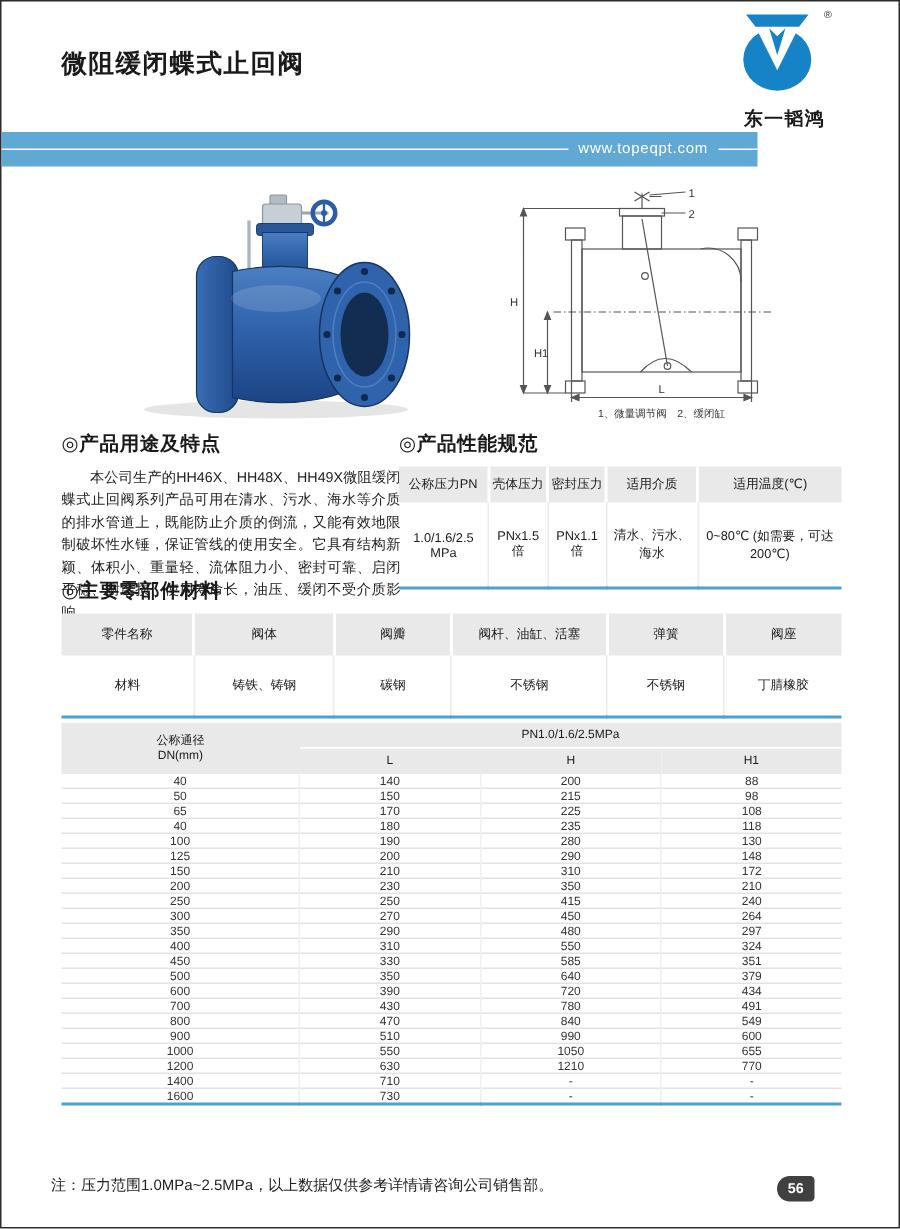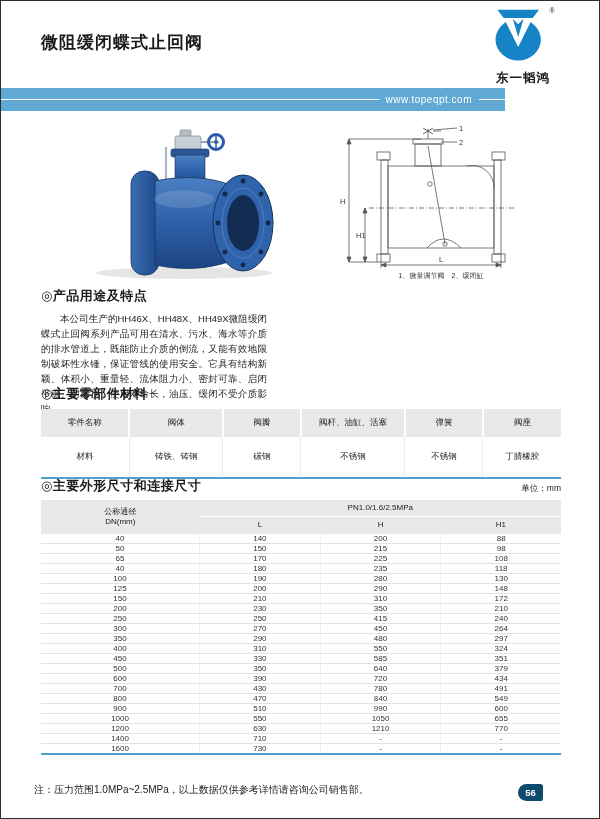--- a/index.html
+++ b/index.html
@@ -61,21 +61,21 @@
   .unit{font-size:8.5px;color:#222;}
   .dim-table{margin-top:5px;border-bottom:2px solid #4fa0d2;}
   .dim-table thead th{background:#e9e9e9;font-weight:400;font-size:8px;padding:3px 2px;line-height:1.3;}
   .dim-table thead .span-h{border-bottom:1px solid #ffffff;}
   .dim-table tbody td{font-size:8px;line-height:9px;padding:0 2px;border-top:1px solid #e3e3e3;border-left:1px solid #f0f0f0;color:#333;}
   .dim-table tbody td:first-child{border-left:none;}
   .dim-table tbody tr:first-child td{border-top:none;}
 
   
   .note{left:33px;top:782px;font-size:10px;color:#222;}
-  .page-badge{left:517px;top:783px;width:25px;height:17px;background:#0c4a6e;color:#fff;
+  .page-badge{left:517px;top:783px;width:25px;height:17px;background:#404040;color:#fff;
     font-size:9.5px;font-weight:700;border-radius:9px 3px 3px 9px;
     display:flex;align-items:center;justify-content:center;}
 </style>
 </head>
 <body>
 
 <div class="page">
 
   <div class="abs doc-title">微阻缓闭蝶式止回阀</div>
 
@@ -191,20 +191,41 @@
       <text x="112" y="154" text-anchor="middle" font-size="7">1、微量调节阀　2、缓闭缸</text>
     </g>
   </svg>
 
   <div class="abs features">
     <div class="sec-h">◎产品用途及特点</div>
     <p>本公司生产的HH46X、HH48X、HH49X微阻缓闭蝶式止回阀系列产品可用在清水、污水、海水等介质的排水管道上，既能防止介质的倒流，又能有效地限制破坏性水锤，保证管线的使用安全。它具有结构新颖、体积小、重量轻、流体阻力小、密封可靠、启闭平稳、耐磨损、使用寿命长，油压、缓闭不受介质影响。</p>
   </div>
 
   <div class="abs specs">
+    <div class="sec-h">◎产品性能规范</div>
+    <table class="spec-table">
+      <thead>
+        <tr>
+          <th>公称压力PN</th>
+          <th>壳体压力</th>
+          <th>密封压力</th>
+          <th>适用介质</th>
+          <th>适用温度(℃)</th>
+        </tr>
+      </thead>
+      <tbody>
+        <tr>
+          <td>1.0/1.6/2.5 MPa</td>
+          <td>PNx1.5倍</td>
+          <td>PNx1.1倍</td>
+          <td>清水、污水、海水</td>
+          <td>0~80℃ (如需要，可达200℃)</td>
+        </tr>
+      </tbody>
+    </table>
   </div>
 
   <div class="abs materials">
     <div class="sec-h">◎主要零部件材料</div>
     <table class="mat-table">
       <colgroup>
           <col style="width:17%">
           <col style="width:18%">
           <col style="width:15%">
           <col style="width:20%">
@@ -228,24 +249,20 @@
           <td>碳钢</td>
           <td>不锈钢</td>
           <td>不锈钢</td>
           <td>丁腈橡胶</td>
         </tr>
       </tbody>
     </table>
   </div>
 
   <div class="abs dims">
-    <div class="dims-head">
-      <div class="sec-h">◎主要外形尺寸和连接尺寸</div>
-      <div class="unit">单位：mm</div>
-    </div>
     <table class="dim-table">
       <colgroup>
           <col style="width:30.5%">
           <col style="width:23.2%">
           <col style="width:23.2%">
           <col style="width:23.1%">
         </colgroup>
       <thead>
         <tr>
           <th rowspan="2">

